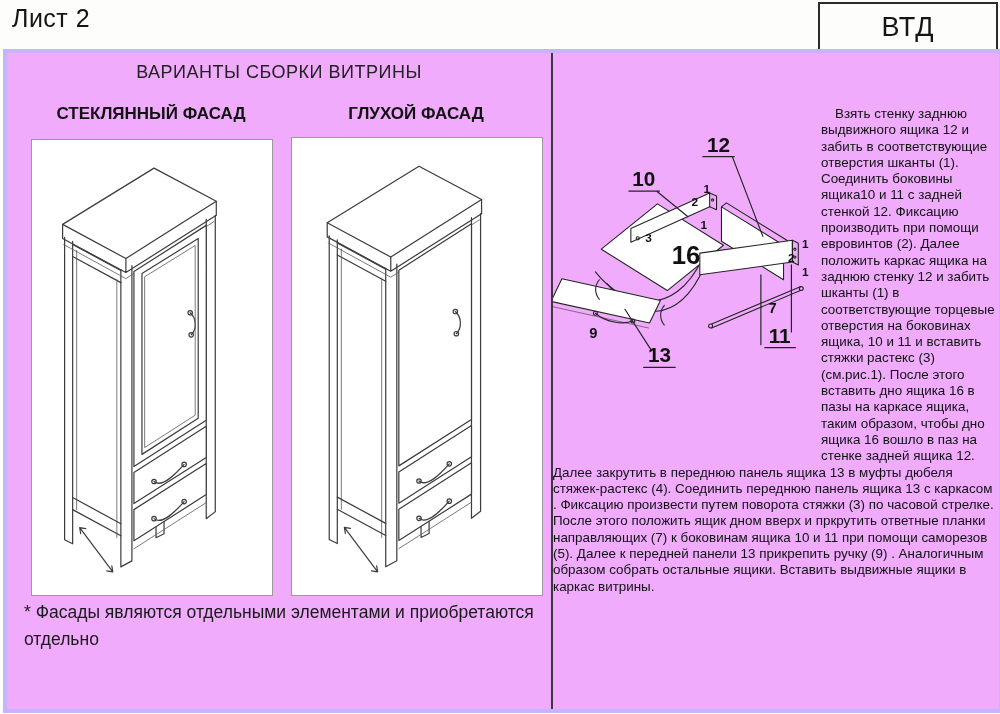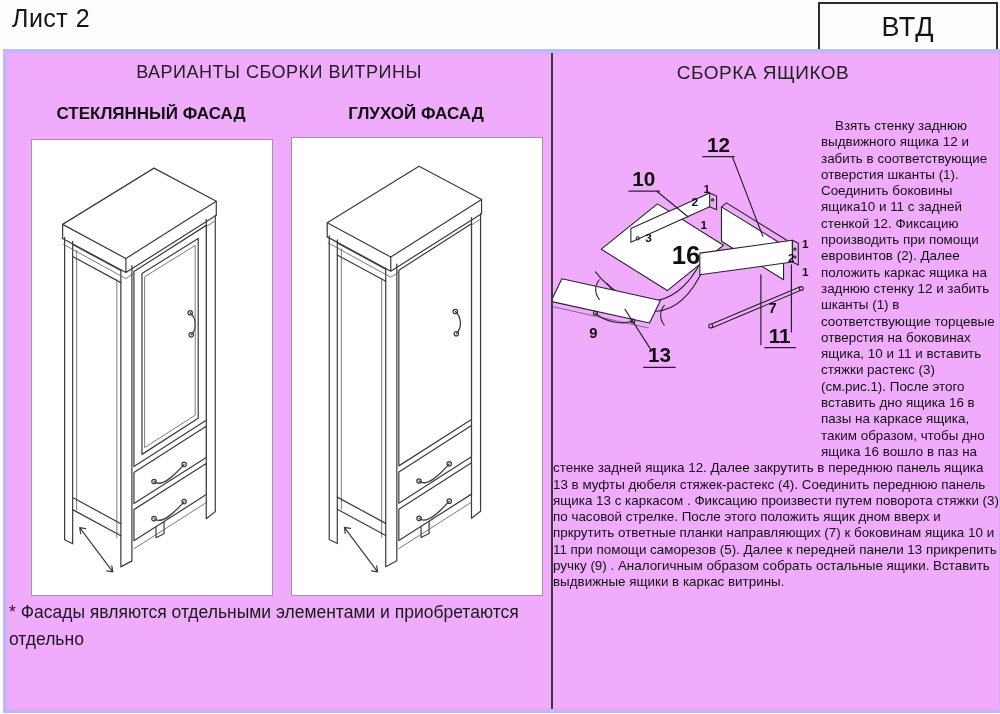--- a/index.html
+++ b/index.html
@@ -18,27 +18,27 @@
   .main-box{left:3px;top:49px;width:992px;height:656px;border:4px solid #c4b5fd;background:#f0abfc;}
   .divider{left:544px;top:0;width:0;height:656px;border-left:2px solid #3a3a3a;}
   .lp-title{left:0;top:9px;width:544px;text-align:center;font-size:18px;color:#222;letter-spacing:.5px;}
   .variant-h{top:51px;text-align:center;font-size:17px;font-weight:700;color:#111;}
   .vh1{left:24px;width:240px;}
   .vh2{left:284px;width:250px;}
   .cab-box{border:1px solid #9a9a9a;background:#fff;}
   .cab1{left:24px;top:86px;width:240px;height:455px;}
   .cab2{left:284px;top:84px;width:250px;height:457px;}
   .cab-box svg{width:100%;height:100%;display:block;}
-  .footnote{left:2px;top:546px;width:525px;font-size:17.5px;line-height:1.55;color:#1a1a1a;}
+  .footnote{left:17px;top:546px;width:525px;font-size:17.5px;line-height:1.55;color:#1a1a1a;}
   .rp-title{left:544px;top:9px;width:424px;text-align:center;font-size:19px;color:#222;letter-spacing:.5px;}
   .rp-content{left:546px;top:47px;width:446px;}
   .diagram-float{float:left;width:268px;height:360px;}
   .diagram-float svg{margin-top:30px;width:268px;height:330px;display:block;}
   .instructions{
-    margin:18px 0 0 0;font-size:13.4px;line-height:16.3px;color:#111;
+    margin:6px 0 0 0;font-size:13.4px;line-height:16.3px;color:#111;
     text-align:left;text-indent:14px;
   }
   svg{stroke-linecap:round;stroke-linejoin:round;}
   .ln{fill:none;stroke:#3c3c3c;stroke-width:1.2;}
   .face{fill:#ffffff;stroke:#3c3c3c;stroke-width:1.2;}
   .thin{fill:none;stroke:#5a5a5a;stroke-width:.8;}
   .dln{fill:none;stroke:#242424;stroke-width:1.1;}
   .dface{fill:#ffffff;stroke:#242424;stroke-width:1.1;}
   .lead{fill:none;stroke:#242424;stroke-width:1.2;}
   .num{font-weight:700;fill:#111;font-family:"Liberation Sans",sans-serif;}
@@ -117,21 +117,20 @@
   </div>
 
   <div class="abs cab-box cab2">
     <svg viewBox="0 0 238 453">
       <use href="#cab-base"></use>
     </svg>
   </div>
 
   <div class="abs footnote">* Фасады являются отдельными элементами и приобретаются отдельно</div>
 
-  <div class="abs rp-title">СБОРКА ЯЩИКОВ</div>
 
   <div class="abs rp-content">
     <div class="diagram-float">
       <svg viewBox="0 0 270 335">
 
         <path class="dln" d="M42,144 C72,182 122,190 150,132"></path>
         <path class="dln" d="M54,156 C82,194 126,198 152,140"></path>
 
         <path class="dface" d="M105,75 L172,117 L115,163 L48,121 Z"></path>
 

